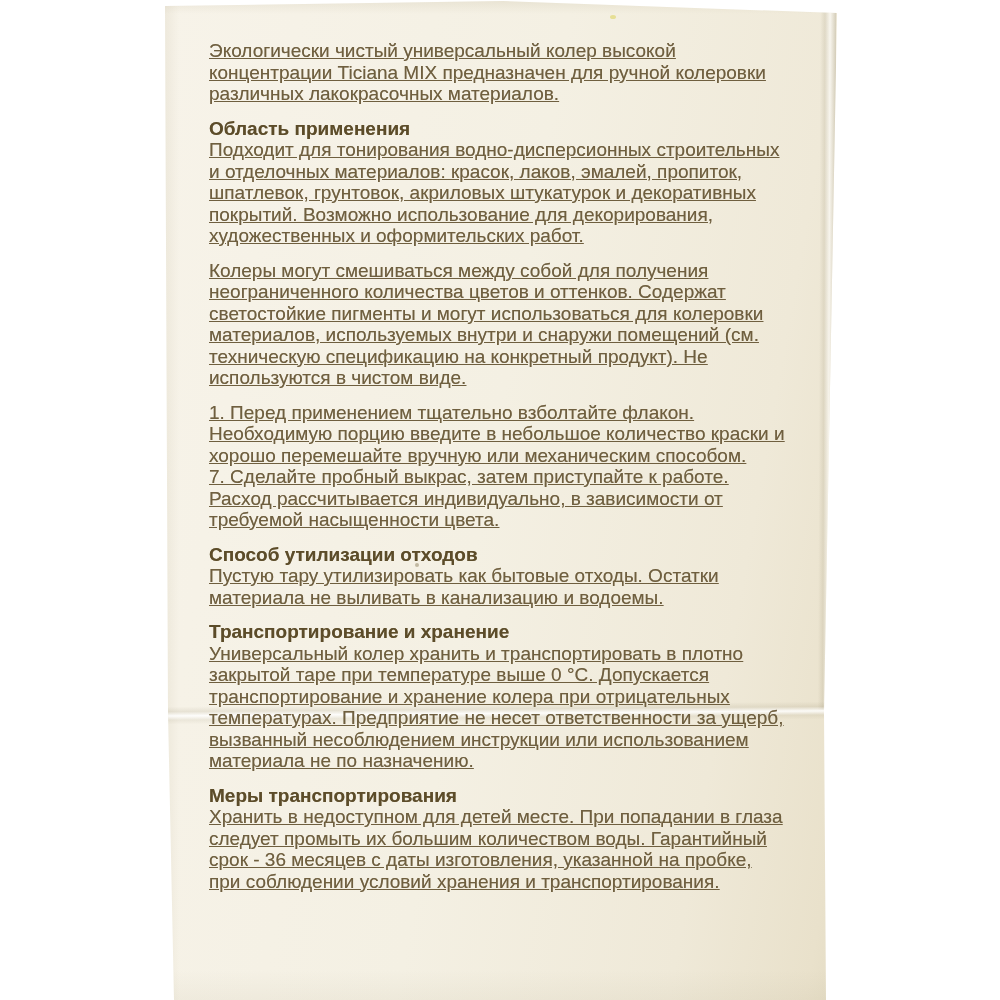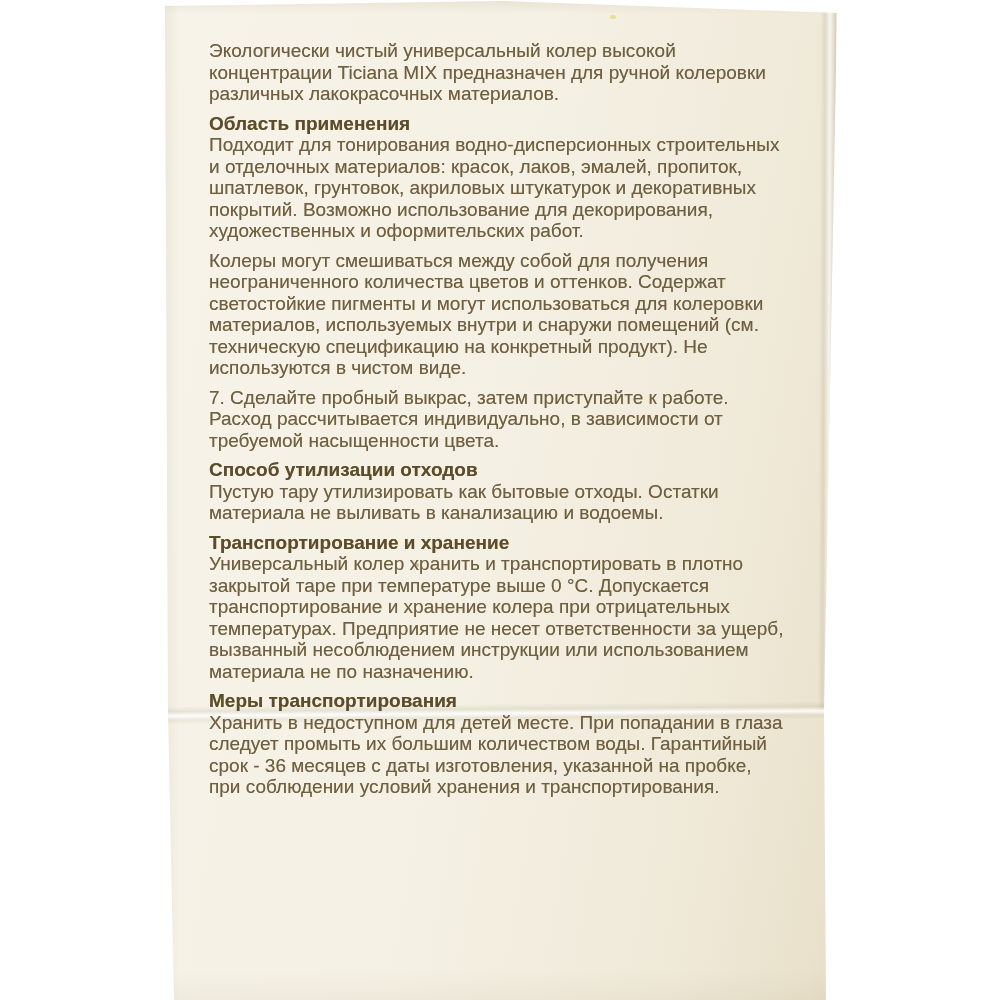--- a/index.html
+++ b/index.html
@@ -73,22 +73,22 @@
   .content{
     position:absolute;
     left:46px;top:0;
     width:578px;
     padding-top:40px;
     color:var(--ink);
     font-size:19px;
     line-height:21.5px;
     text-shadow:0 0 0.6px rgba(111,95,63,0.55);
   }
-  .content p{margin:0;}
-  .section{margin-top:8px;}
+  .content p{margin:0;text-decoration:underline;}
+  .section{margin-top:13px;}
   .section h3{
     font-size:19px;
     line-height:21.5px;
     font-weight:bold;
     color:var(--heading-ink);
     text-shadow:0 0 0.6px rgba(92,76,41,0.55);
   }
 </style>
 </head>
 <body>
@@ -107,20 +107,21 @@
       <div class="section">
         <h3>Область применения</h3>
         <p>Подходит для тонирования водно-дисперсионных строительных и отделочных материалов: красок, лаков, эмалей, пропиток, шпатлевок, грунтовок, акриловых штукатурок и декоративных покрытий. Возможно использование для декорирования, художественных и оформительских работ.</p>
       </div>
 
       <div class="section">
         <p>Колеры могут смешиваться между собой для получения неограниченного количества цветов и оттенков. Содержат светостойкие пигменты и могут использоваться для колеровки материалов, используемых внутри и снаружи помещений (см. техническую спецификацию на конкретный продукт). Не используются в чистом виде.</p>
       </div>
 
       <div class="section">
+        <p>1. Перед применением тщательно взболтайте флакон. Необходимую порцию введите в небольшое количество краски и хорошо перемешайте вручную или механическим способом.</p>
         <p>7. Сделайте пробный выкрас, затем приступайте к работе. Расход рассчитывается индивидуально, в зависимости от требуемой насыщенности цвета.</p>
       </div>
 
       <div class="section">
         <h3>Способ утилизации отходов</h3>
         <p>Пустую тару утилизировать как бытовые отходы. Остатки материала не выливать в канализацию и водоемы.</p>
       </div>
 
       <div class="section">
         <h3>Транспортирование и хранение</h3>

